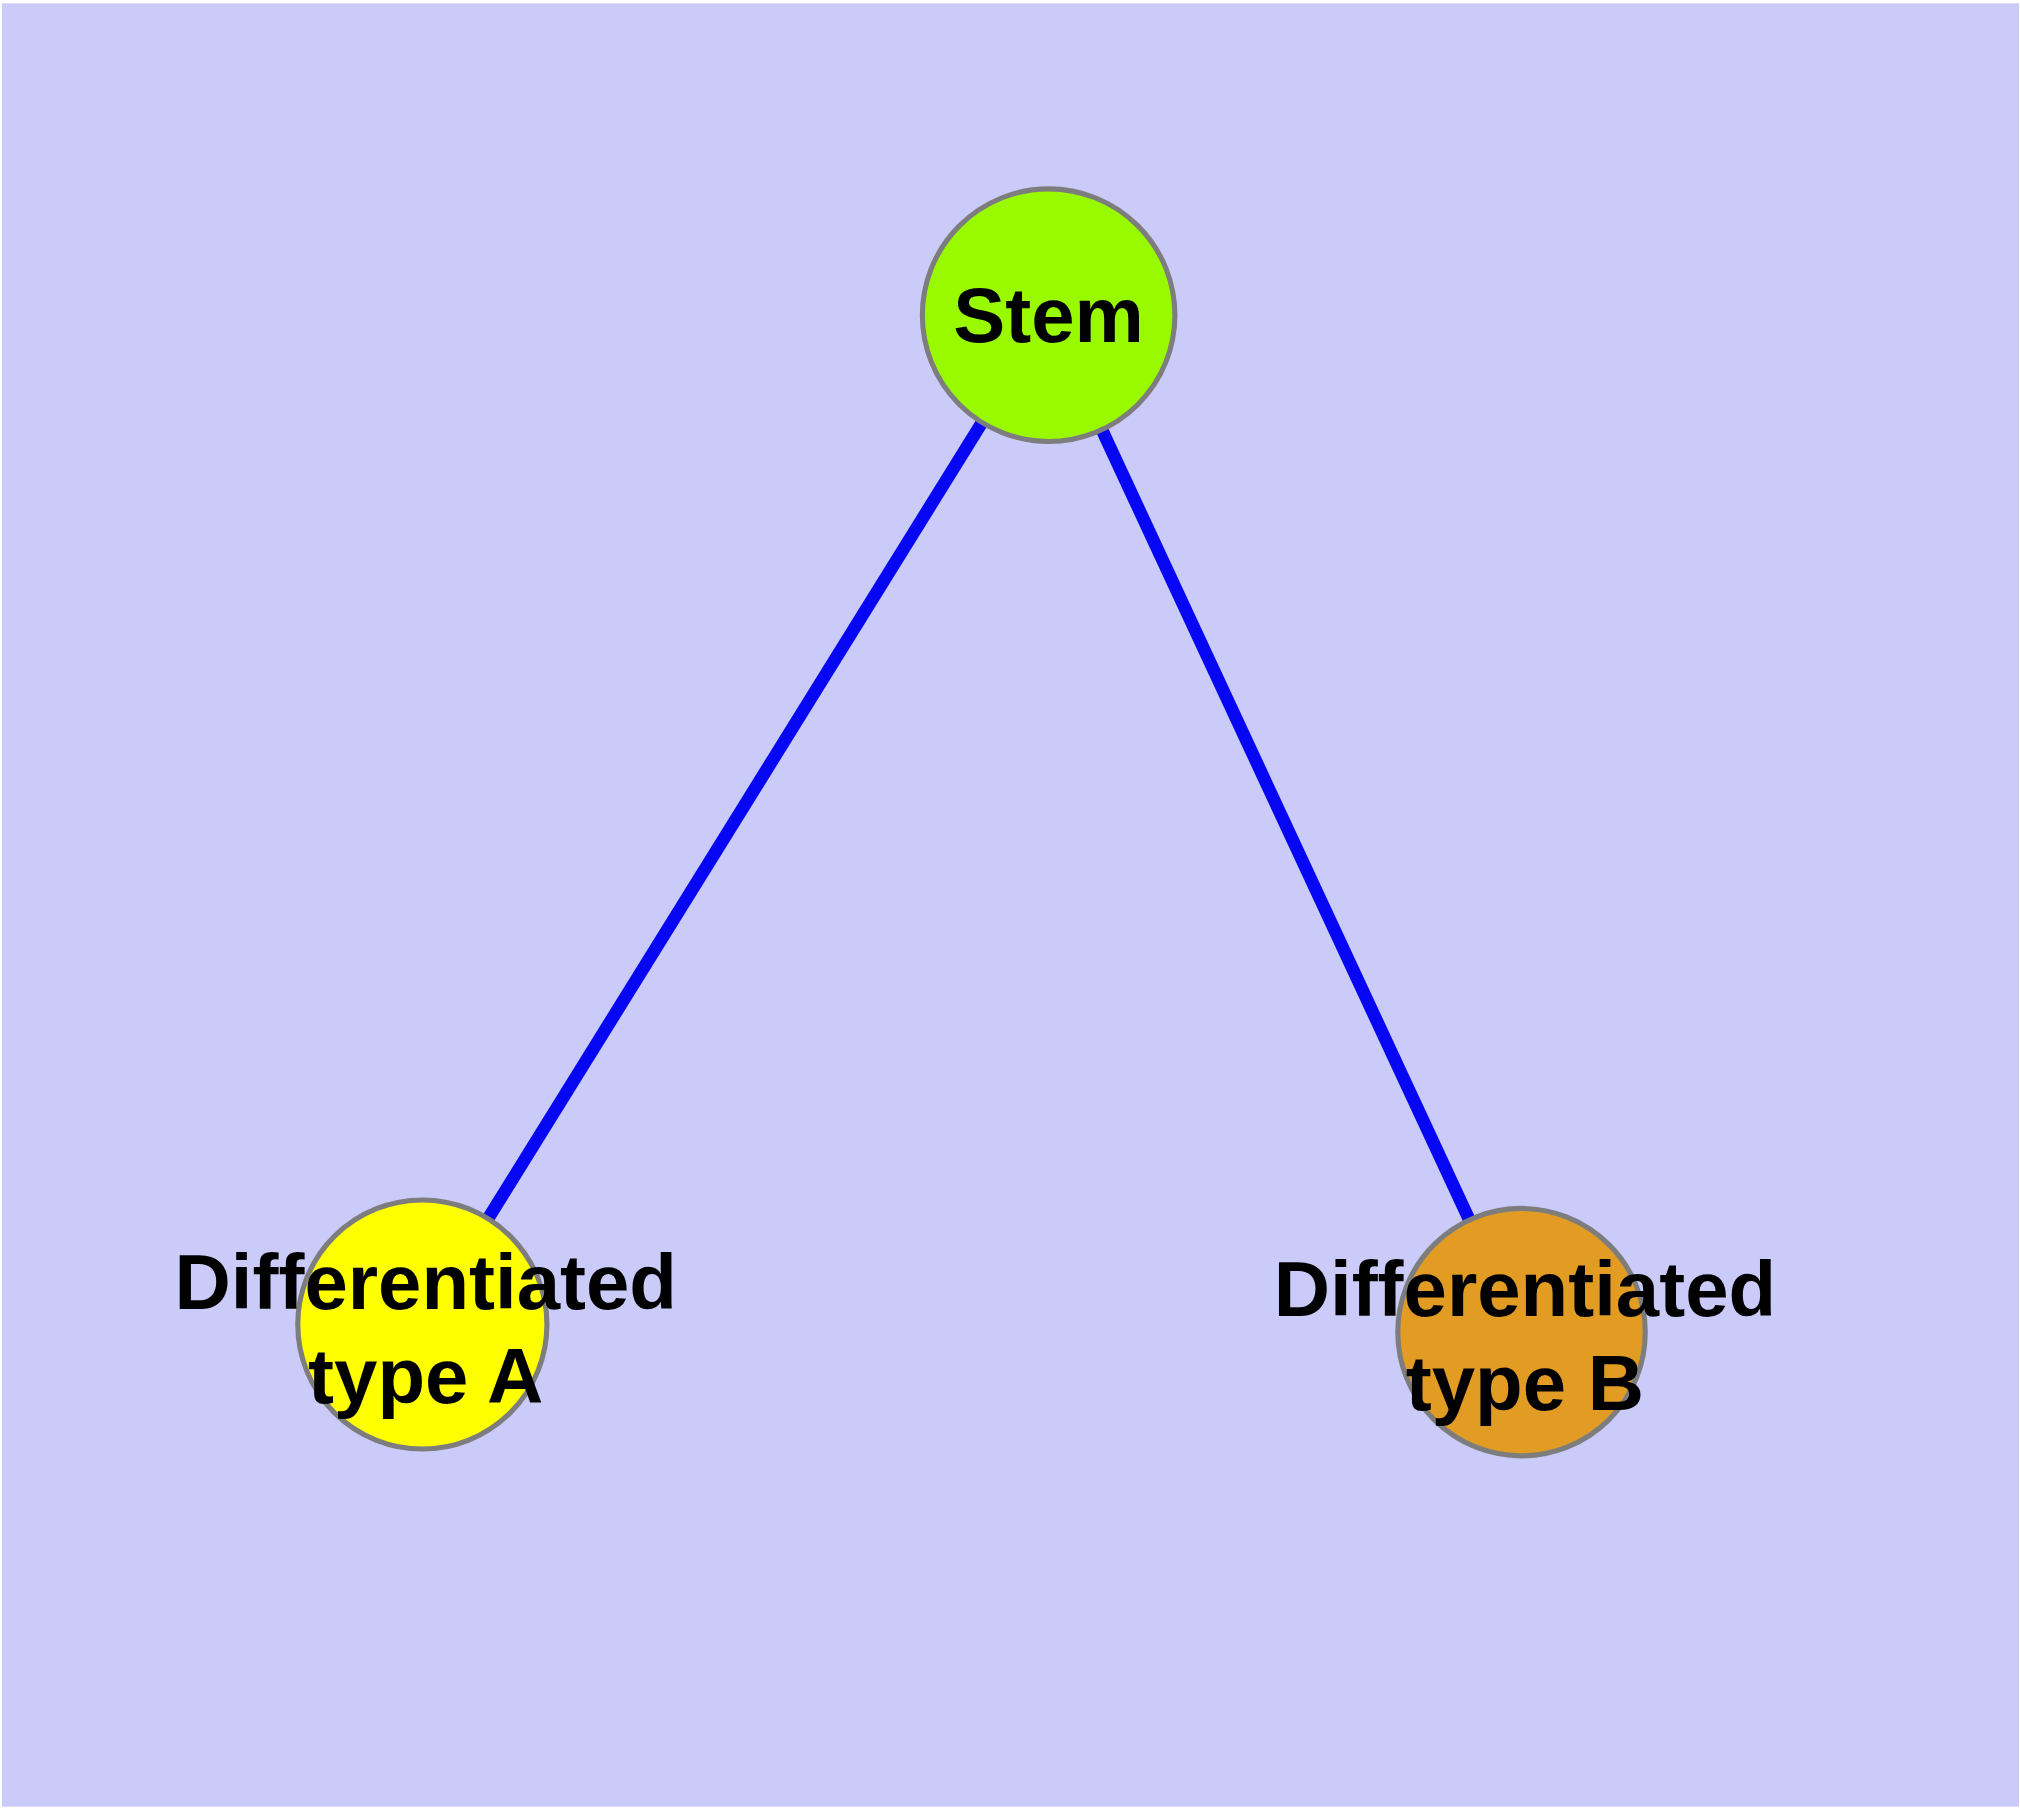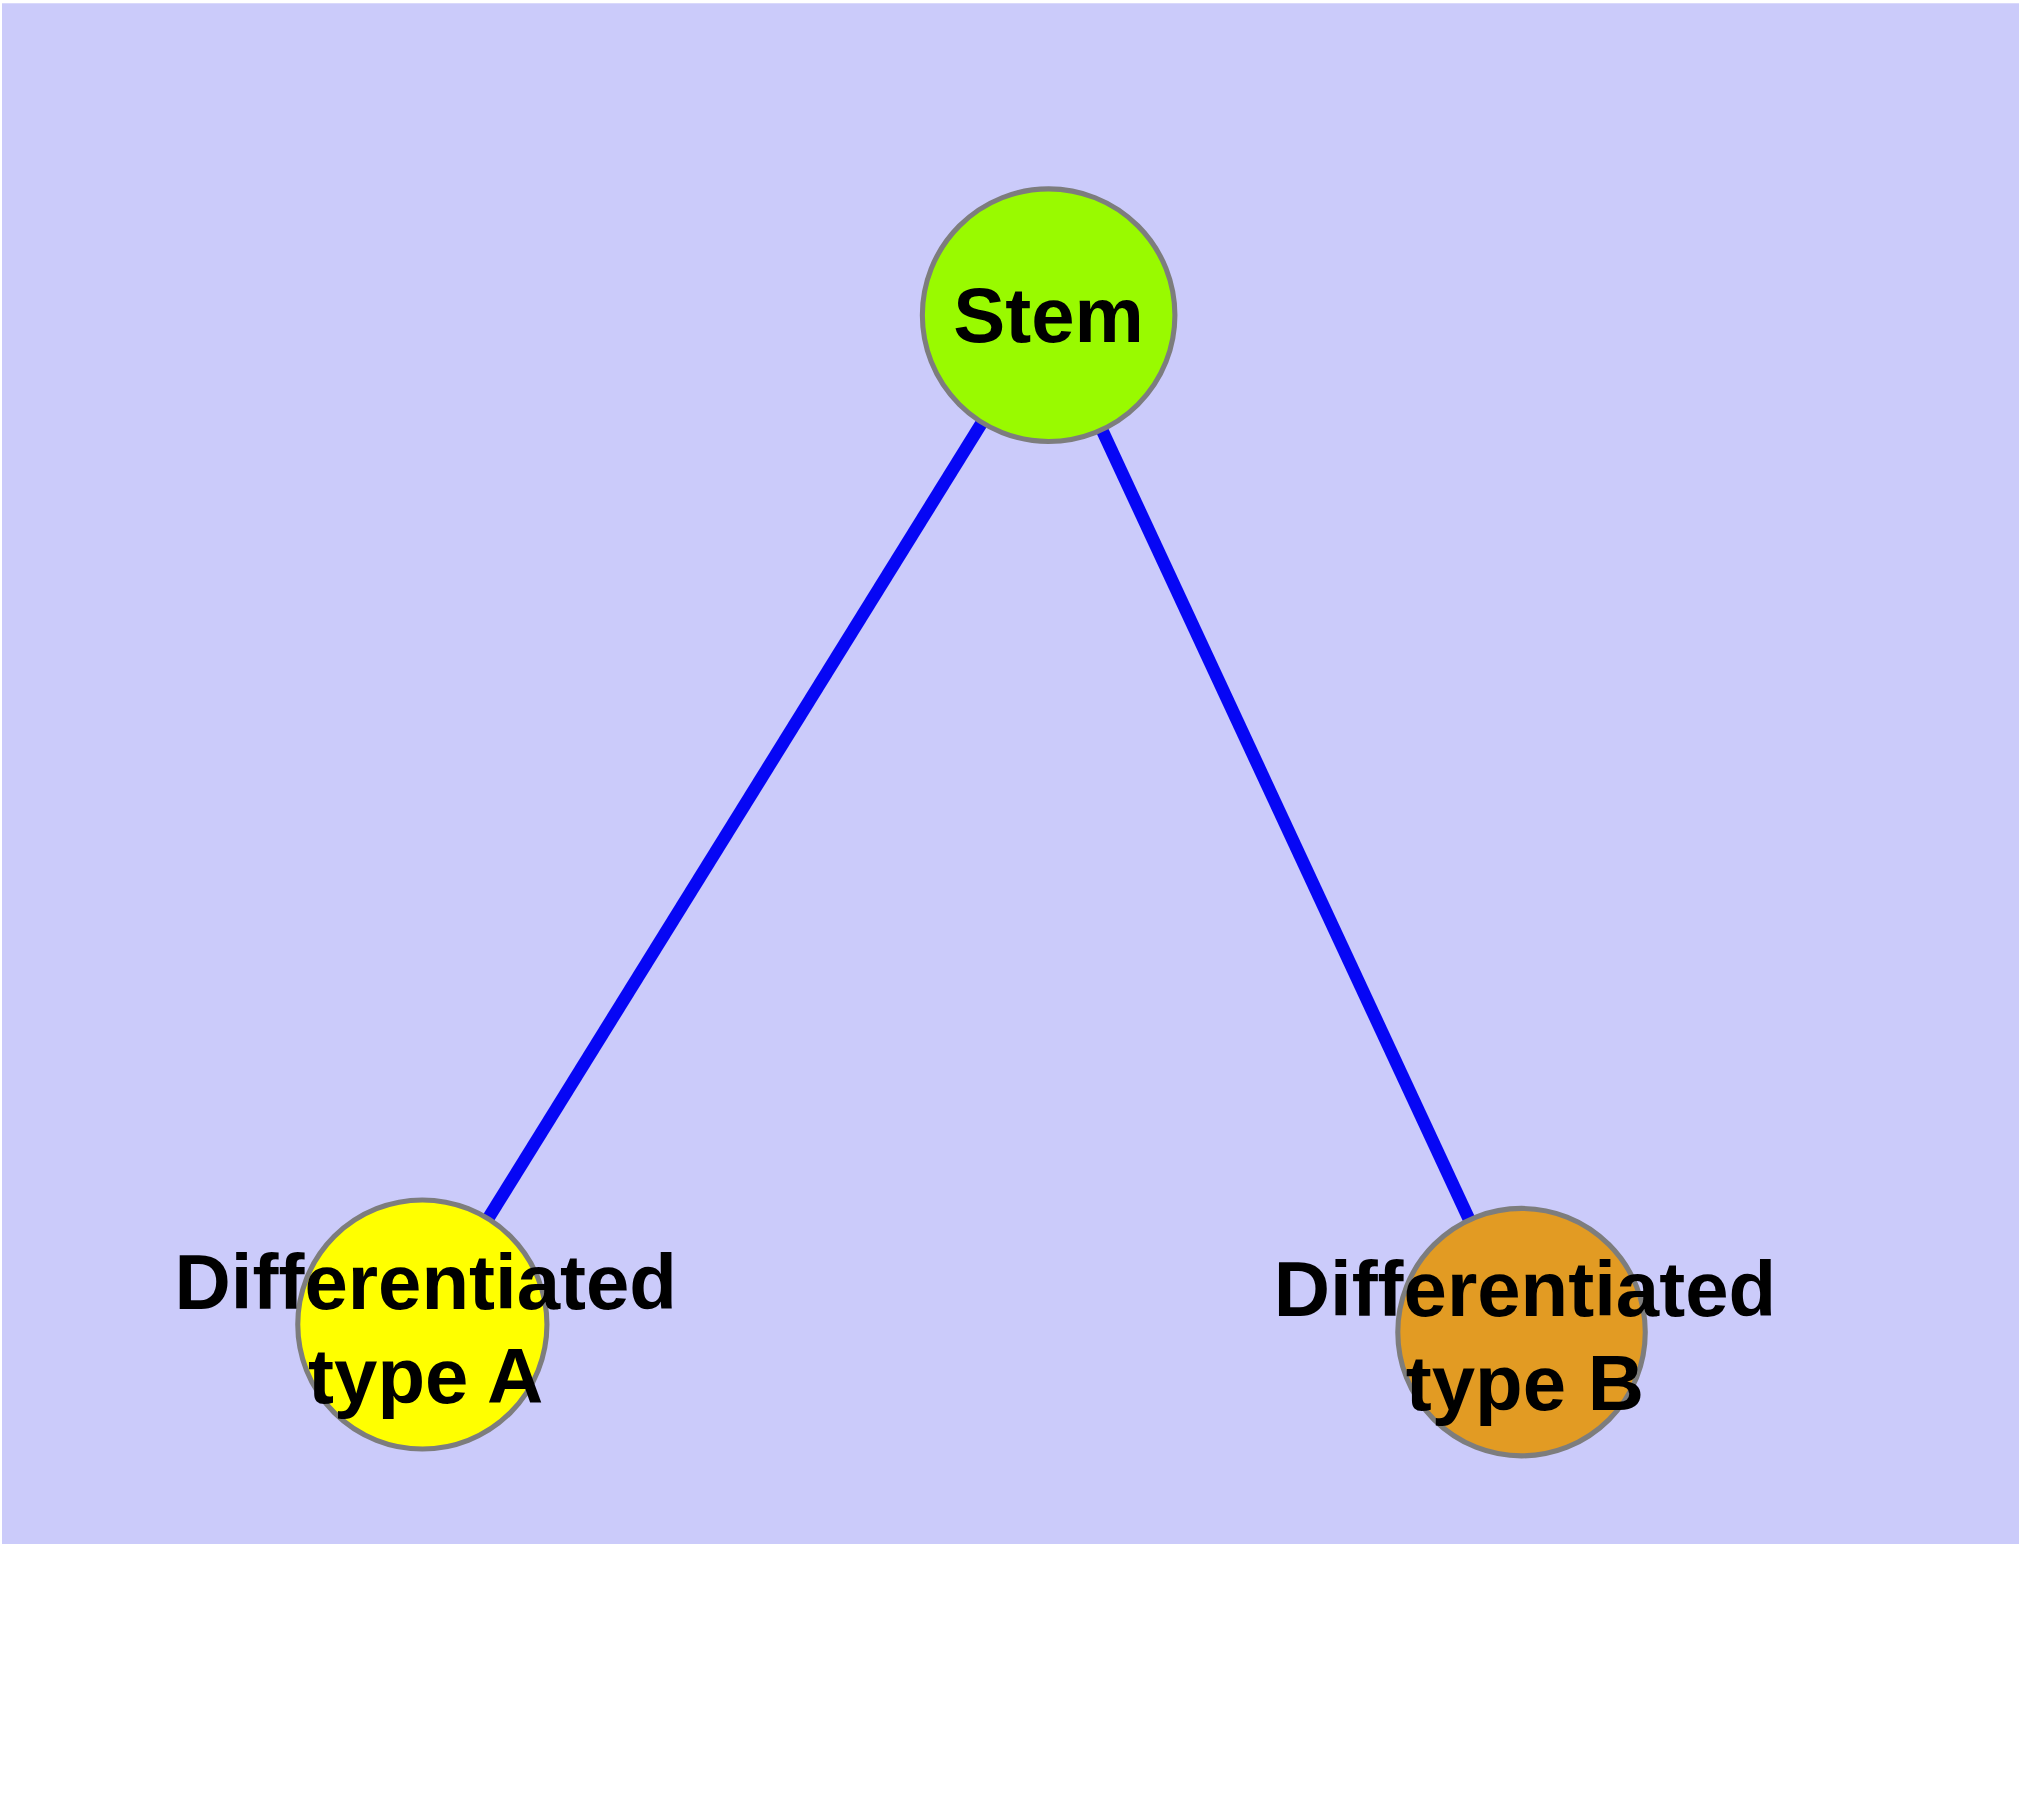--- a/index.html
+++ b/index.html
@@ -4,21 +4,21 @@
 <style>
   html, body {
     margin: 0;
     padding: 0;
     background: #ffffff;
     font-family: "Liberation Sans", sans-serif;
   }
   #stage {
     position: relative;
     width: 2021px;
-    height: 1544px;
+    height: 1812px;
     background: #ffffff;
     overflow: hidden;
   }
   #canvas-wrap {
     position: absolute;
     left: 1.7px;
     top: 3.4px;
     width: 2017px;
     height: 1804px;
   }

